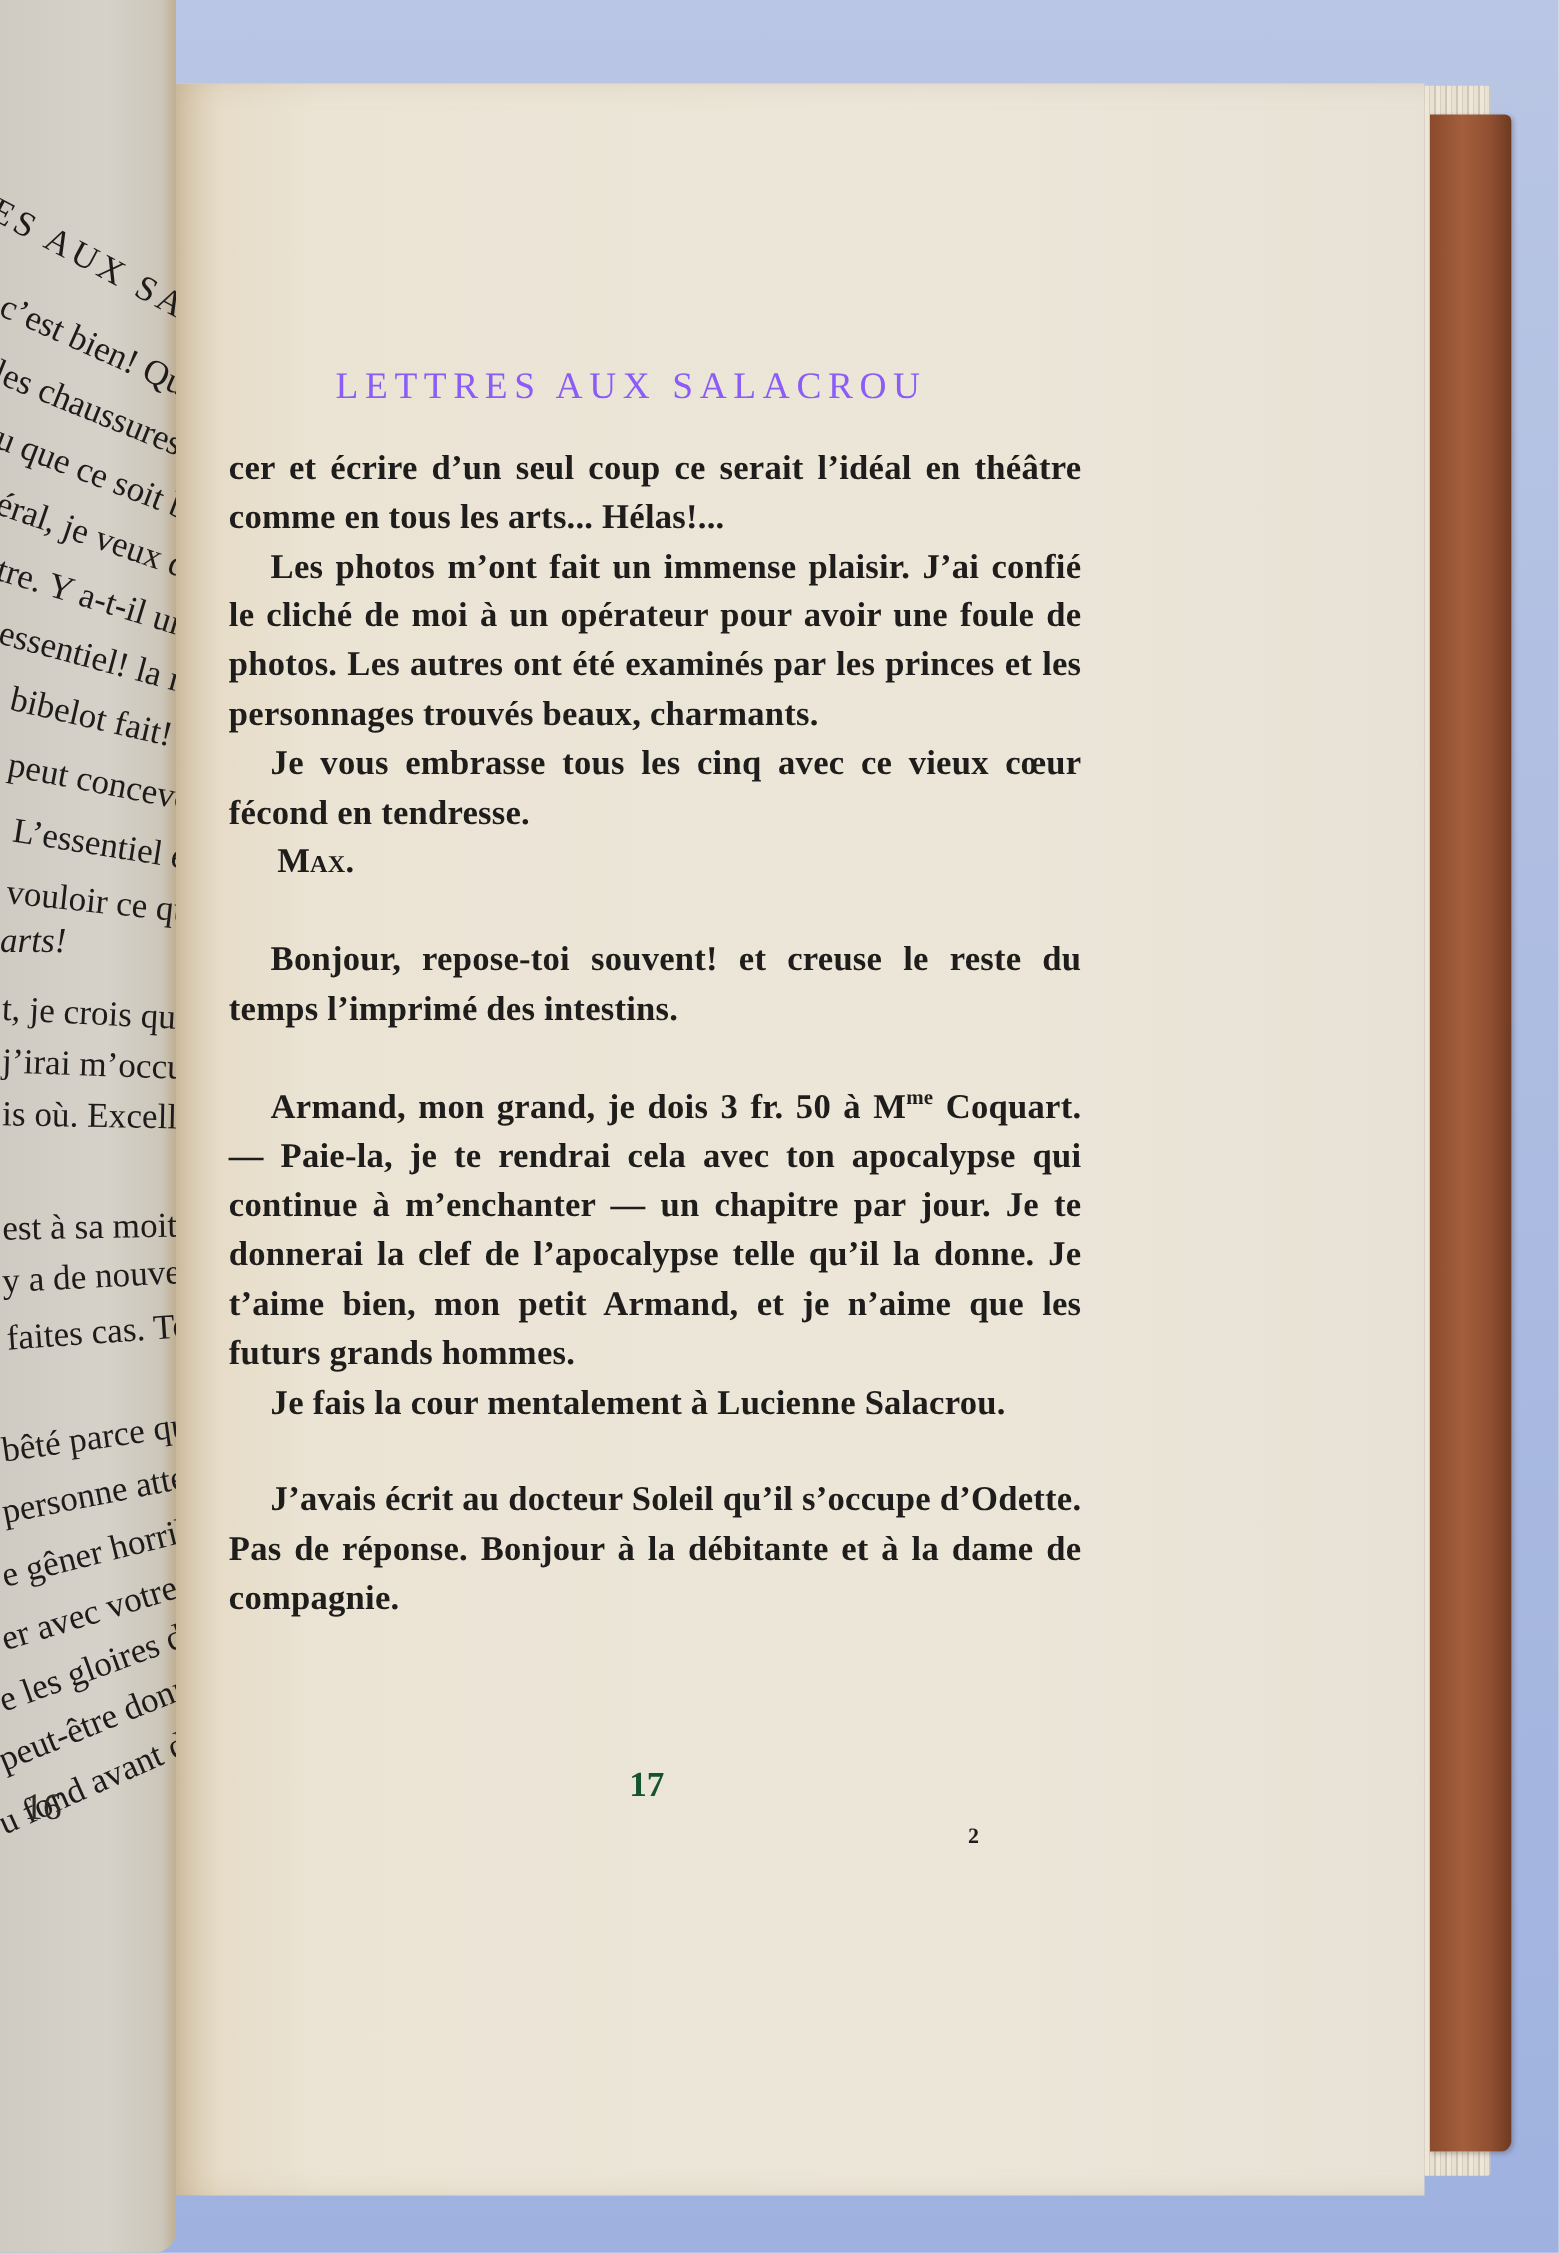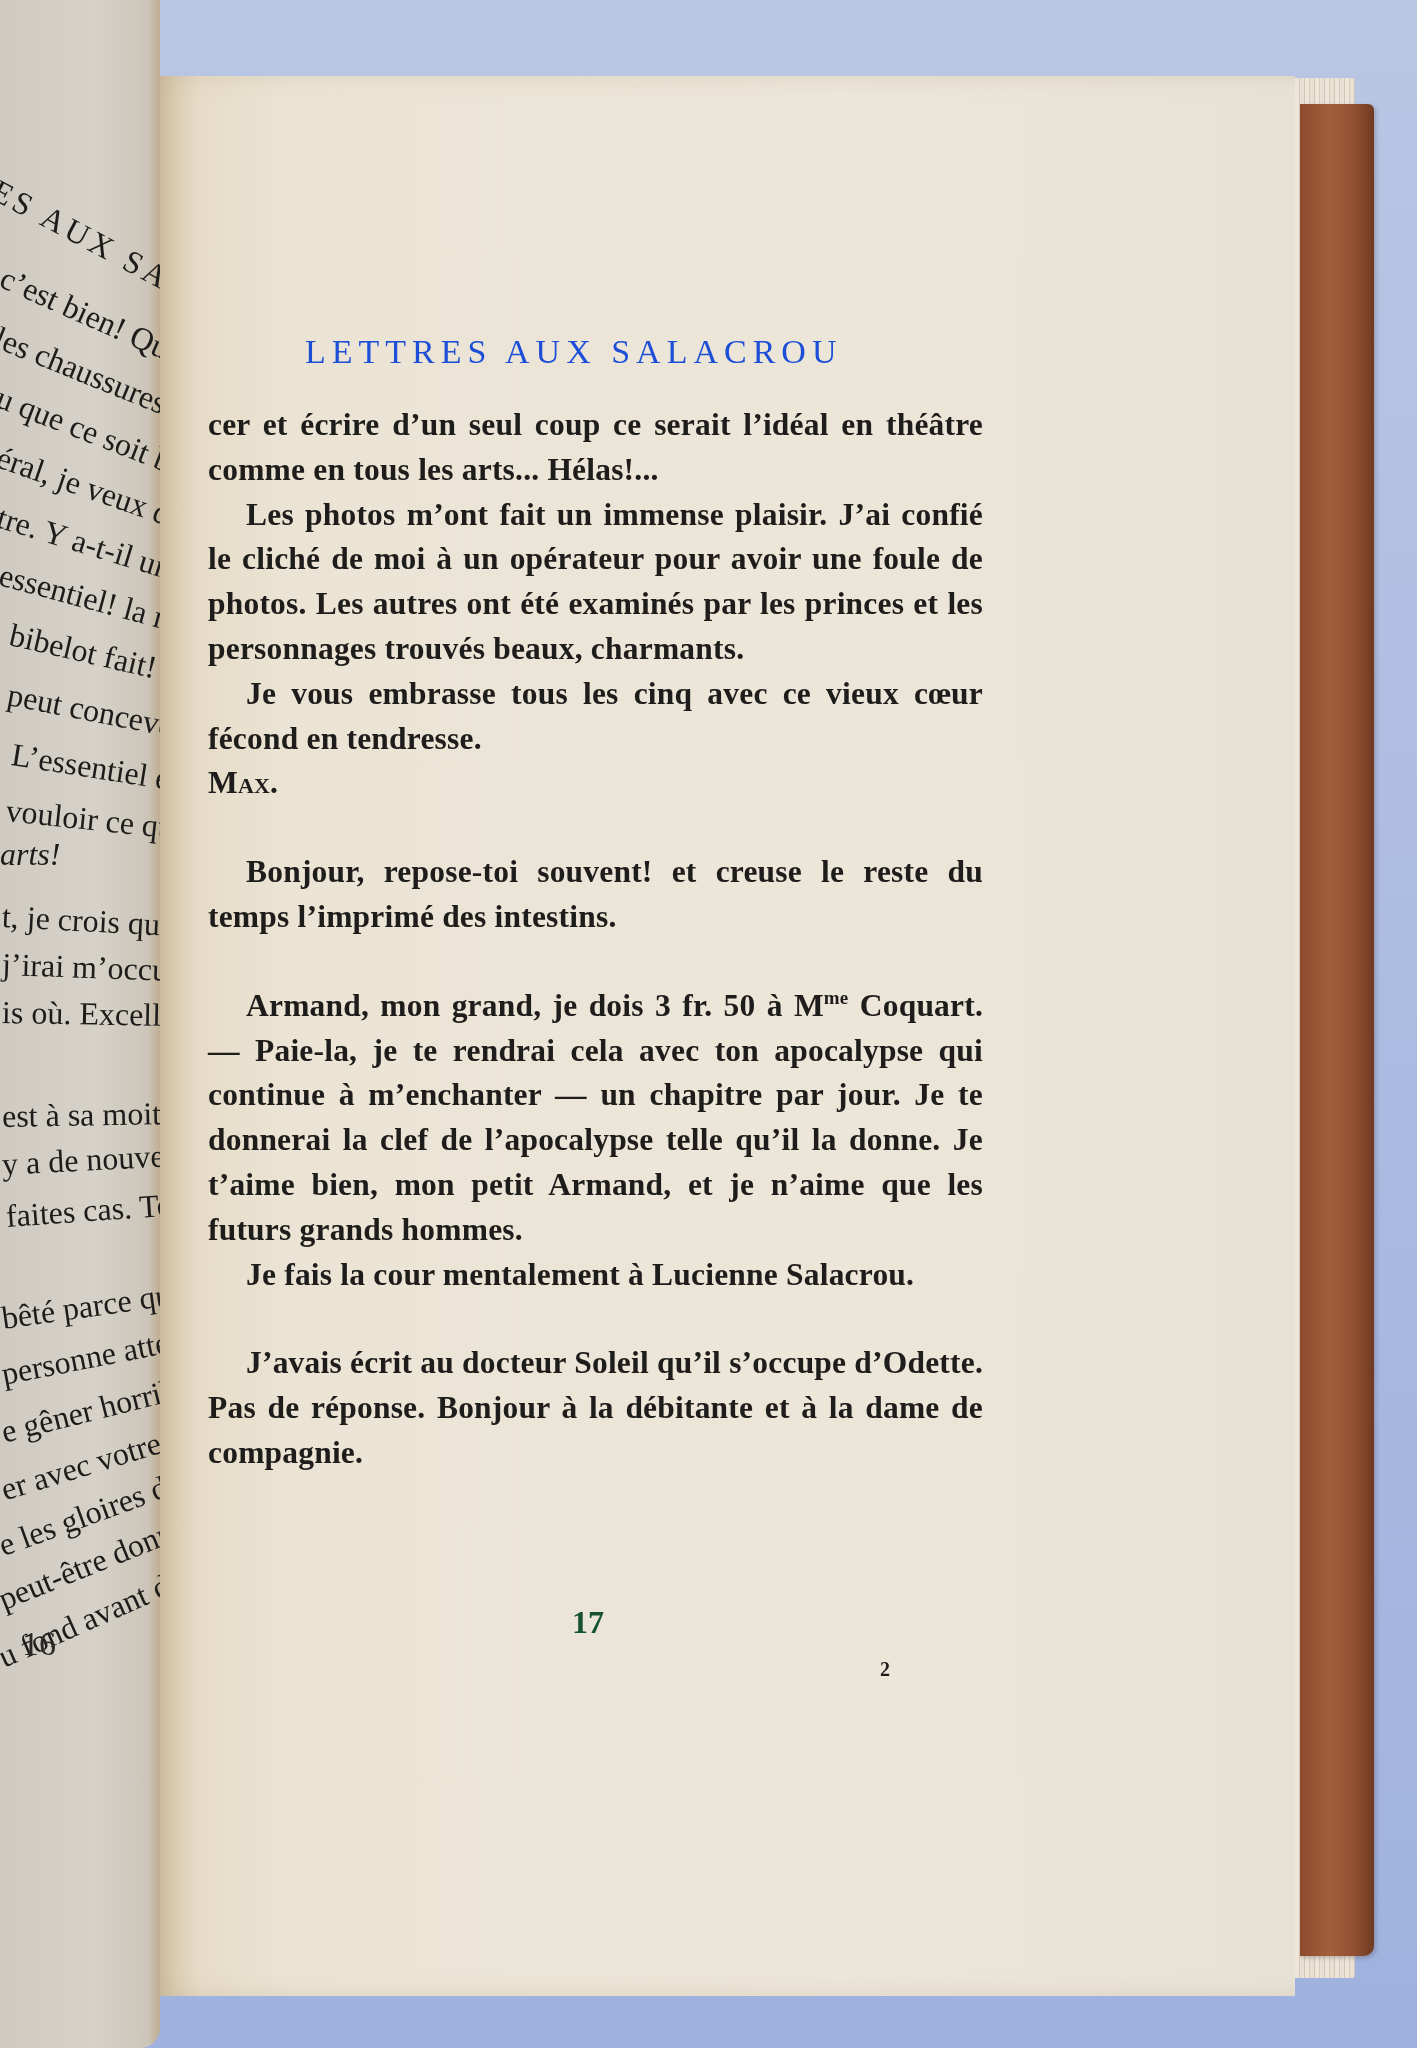--- a/index.html
+++ b/index.html
@@ -71,21 +71,21 @@
       font-size: 32px;
       transform-origin: left center;
     }
 
     .running-head {
       position: absolute;
       left: 305px;
       top: 333px;
       font-size: 34px;
       letter-spacing: 6px;
-      color: #1d4ed8;
+      color: #8b5cf6;
       white-space: nowrap;
     }
 
     .text-block {
       position: absolute;
       left: 208px;
       top: 403px;
       width: 775px;
       color: #1e1d1b;
       font-size: 31.5px;
@@ -98,20 +98,21 @@
       text-align: justify;
       text-align-last: left;
     }
     .text-block .indent {
       text-indent: 38px;
     }
     .text-block .signature {
       text-align: right;
       padding-right: 78px;
       font-variant: small-caps;
+      margin-left: 44px;
     }
     .text-block .gap {
       height: 44px;
     }
     .text-block sup {
       font-size: 19px;
       vertical-align: 12px;
       line-height: 0;
     }
 

